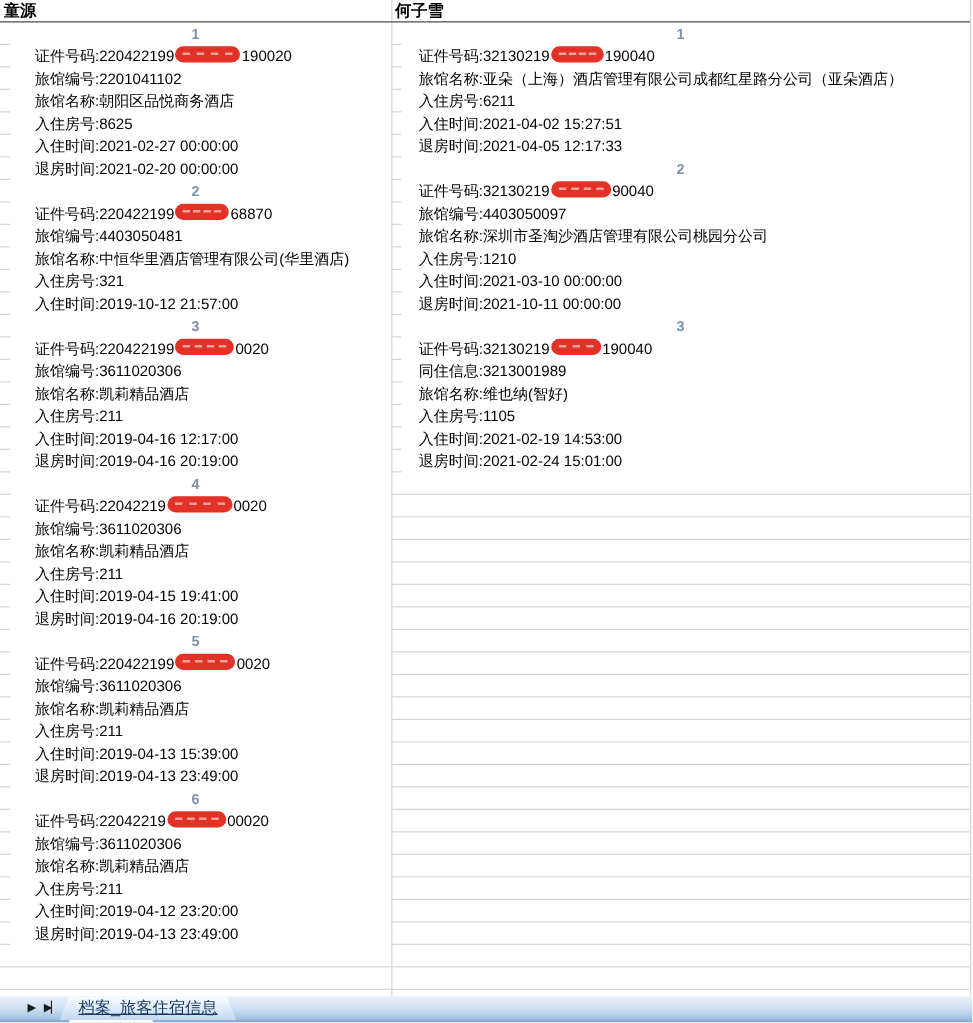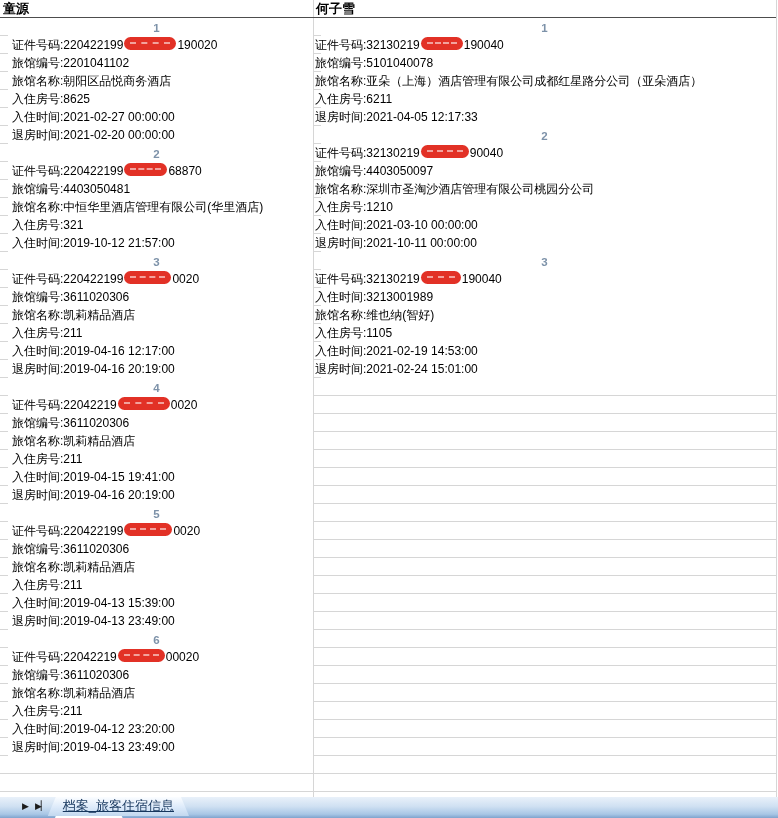--- a/index.html
+++ b/index.html
@@ -21,22 +21,22 @@
   .col-left{left:0;width:313px;}
   .col-right{left:313px;width:463px;}
 
   .row{position:relative;height:18px;box-sizing:border-box;white-space:nowrap;overflow:visible;}
   .row.stub::after{content:"";position:absolute;left:0;bottom:0;width:8px;height:1px;background:#d6d6d6;}
   .row.empty{border-bottom:1px solid #d6d6d6;}
 
   .header-row{font-weight:bold;font-size:13px;line-height:17px;padding-left:3px;color:#000;}
   .num-row{text-align:center;}
   .num{color:#7d92a9;font-weight:bold;font-size:11.5px;line-height:18px;}
-  .field-row{font-size:12px;line-height:18px;color:#000;padding-left:12px;}
-  .col-right .field-row{padding-left:2px;}
+  .field-row{font-size:12px;line-height:18px;color:#000;padding-left:28px;}
+  .col-right .field-row{padding-left:22px;}
 
   .redact{
     display:inline-block;vertical-align:middle;height:13px;border-radius:7px;
     background:#e23126;margin:0 1px;position:relative;top:-2px;
   }
   .redact::before{
     content:"";position:absolute;left:6px;right:6px;top:5px;
     border-top:2px dashed rgba(255,255,255,0.55);
   }
 
@@ -115,34 +115,34 @@
         <div class="row field-row stub"><span>入住房号:211</span></div>
         <div class="row field-row stub"><span>入住时间:2019-04-12 23:20:00</span></div>
         <div class="row field-row stub"><span>退房时间:2019-04-13 23:49:00</span></div>
         <div class="row empty"></div>
         <div class="row empty"></div>
       </div>
     <div class="col col-right">
         <div class="row header-row"><span>何子雪</span></div>
         <div class="row num-row stub"><span class="num">1</span></div>
         <div class="row field-row stub"><span>证件号码:32130219</span><span class="redact" style="width: 42px; background: rgb(226, 49, 38);"></span><span>190040</span></div>
-        <div class="row field-row stub"><span>旅馆编号:5101040078</span></div>
         <div class="row field-row stub"><span>旅馆名称:亚朵（上海）酒店管理有限公司成都红星路分公司（亚朵酒店）</span></div>
         <div class="row field-row stub"><span>入住房号:6211</span></div>
+        <div class="row field-row stub"><span>入住时间:2021-04-02 15:27:51</span></div>
         <div class="row field-row stub"><span>退房时间:2021-04-05 12:17:33</span></div>
         <div class="row num-row stub"><span class="num">2</span></div>
         <div class="row field-row stub"><span>证件号码:32130219</span><span class="redact" style="width: 48px; background: rgb(226, 49, 38);"></span><span>90040</span></div>
         <div class="row field-row stub"><span>旅馆编号:4403050097</span></div>
         <div class="row field-row stub"><span>旅馆名称:深圳市圣淘沙酒店管理有限公司桃园分公司</span></div>
         <div class="row field-row stub"><span>入住房号:1210</span></div>
         <div class="row field-row stub"><span>入住时间:2021-03-10 00:00:00</span></div>
         <div class="row field-row stub"><span>退房时间:2021-10-11 00:00:00</span></div>
         <div class="row num-row stub"><span class="num">3</span></div>
         <div class="row field-row stub"><span>证件号码:32130219</span><span class="redact" style="width: 40px; background: rgb(226, 49, 38);"></span><span>190040</span></div>
-        <div class="row field-row stub"><span>入住时间:3213001989</span></div>
+        <div class="row field-row stub"><span>同住信息:3213001989</span></div>
         <div class="row field-row stub"><span>旅馆名称:维也纳(智好)</span></div>
         <div class="row field-row stub"><span>入住房号:1105</span></div>
         <div class="row field-row stub"><span>入住时间:2021-02-19 14:53:00</span></div>
         <div class="row field-row stub"><span>退房时间:2021-02-24 15:01:00</span></div>
         <div class="row empty"></div>
         <div class="row empty"></div>
         <div class="row empty"></div>
         <div class="row empty"></div>
         <div class="row empty"></div>
         <div class="row empty"></div>

